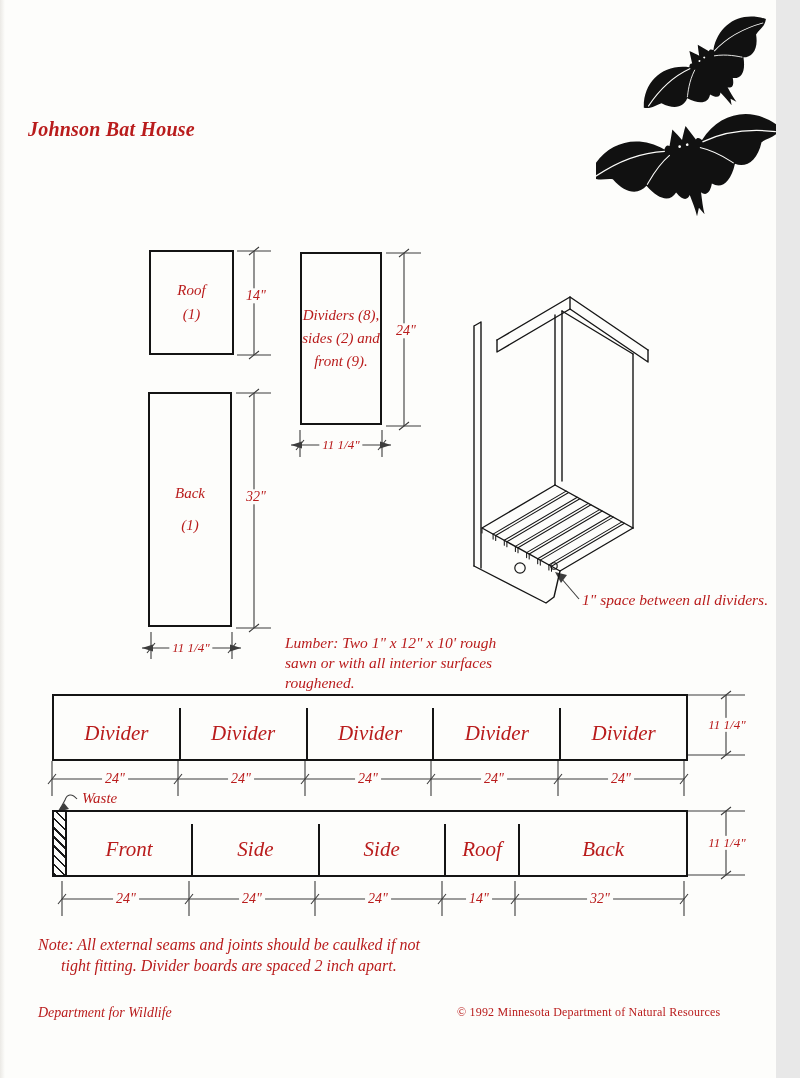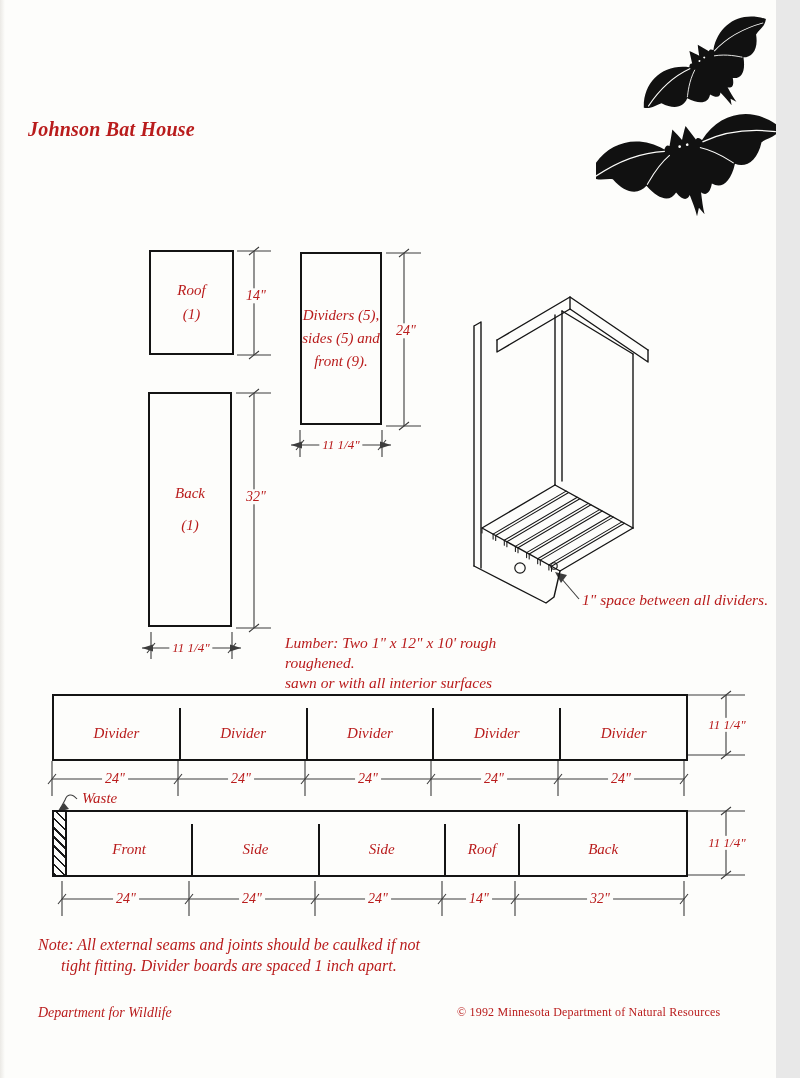--- a/index.html
+++ b/index.html
@@ -24,21 +24,21 @@
     font-style:italic;font-size:14px;white-space:nowrap;line-height:1.1;
   }
   .dim.small{font-size:13px;}
   
   .board{
     position:absolute;left:52px;width:632px;height:63px;border:2.5px solid #141414;
     background:#fdfdfb;display:flex;
   }
   .board .cell{
     display:flex;align-items:center;justify-content:center;
-    font-style:italic;font-size:15px;border-right:2px solid #141414;margin-top:12px;
+    font-style:italic;font-size:21px;border-right:2px solid #141414;margin-top:12px;
   }
   .board .cell:last-child{border-right:none;}
   .waste-strip{
     width:11px;flex:none;border-right:2px solid #141414;
     background:repeating-linear-gradient(45deg,#1a1a1a 0 1.8px,transparent 1.8px 6.5px);
   }
   .notetext{position:absolute;font-style:italic;font-size:16px;line-height:1.32;}
   .lumber{position:absolute;left:285px;top:633px;font-style:italic;font-size:15.5px;line-height:1.28;}
   .annot{position:absolute;font-style:italic;font-size:15.5px;white-space:nowrap;}
   .footer-left{position:absolute;left:38px;top:1005px;font-style:italic;font-size:14px;}
@@ -138,41 +138,41 @@
       <circle cx="70" cy="302" r="5.2" stroke-width="1.2"></circle>
       <circle cx="104" cy="300" r="3.2" stroke-width="1.1"></circle>
     </g>
   </svg>
 
   <div class="piece" style="left:149px;top:250px;width:81px;height:101px;">
     <span>Roof</span>
     <span>(1)</span>
   </div>
   <div class="piece" style="left:300px;top:252px;width:78px;height:169px;">
-    <span>Dividers (5),</span>
-    <span>sides (5) and</span>
+    <span>Dividers (8),</span>
+    <span>sides (2) and</span>
     <span>front (9).</span>
   </div>
   <div class="piece" style="left:148px;top:392px;width:80px;height:231px;line-height:2.1;">
     <span>Back</span>
     <span>(1)</span>
   </div>
 
   <span class="dim" style="left:256px;top:296px;">14"</span>
   <span class="dim" style="left:406px;top:331px;">24"</span>
   <span class="dim small" style="left:341px;top:445px;">11 1/4"</span>
   <span class="dim" style="left:256px;top:497px;">32"</span>
   <span class="dim small" style="left:191px;top:648px;">11 1/4"</span>
 
   <div class="annot" style="left:582px;top:591px;">1" space between all dividers.</div>
 
   <div class="lumber">
     <div>Lumber: Two 1" x 12" x 10' rough</div>
+    <div>sawn or with all interior surfaces</div>
     <div>roughened.</div>
-    <div>sawn or with all interior surfaces</div>
   </div>
 
   <div class="board" style="top:694px;">
     <div class="cell" style="flex:24;">
         <span>Divider</span>
       </div>
     <div class="cell" style="flex:24;">
         <span>Divider</span>
       </div>
     <div class="cell" style="flex:24;">
@@ -214,18 +214,18 @@
   </div>
   <span class="dim" style="left:126px;top:899px;">24"</span>
   <span class="dim" style="left:252px;top:899px;">24"</span>
   <span class="dim" style="left:378px;top:899px;">24"</span>
   <span class="dim" style="left:479px;top:899px;">14"</span>
   <span class="dim" style="left:600px;top:899px;">32"</span>
   <span class="dim small" style="left:727px;top:843px;">11 1/4"</span>
 
   <div class="notetext" style="left:38px;top:934px;text-align:center;">
     <div>Note: All external seams and joints should be caulked if not</div>
-    <div>tight fitting. Divider boards are spaced 1 inch apart.</div>
+    <div>tight fitting. Divider boards are spaced 2 inch apart.</div>
   </div>
 
   <div class="footer-left">Department for Wildlife</div>
   <div class="footer-right">© 1992 Minnesota Department of Natural Resources</div>
 </div>
 
 </body></html>

